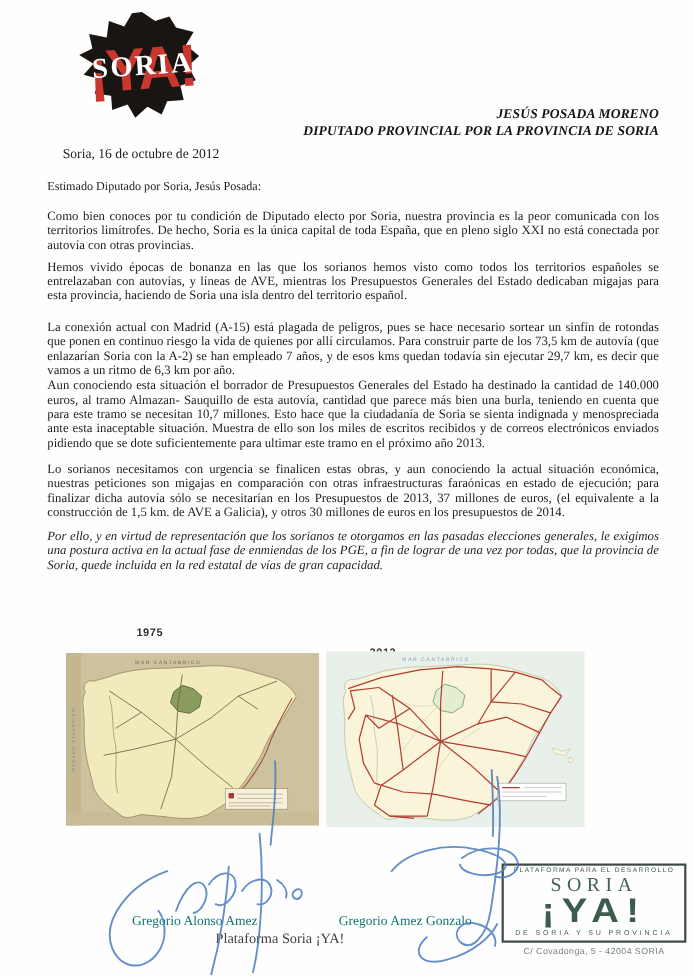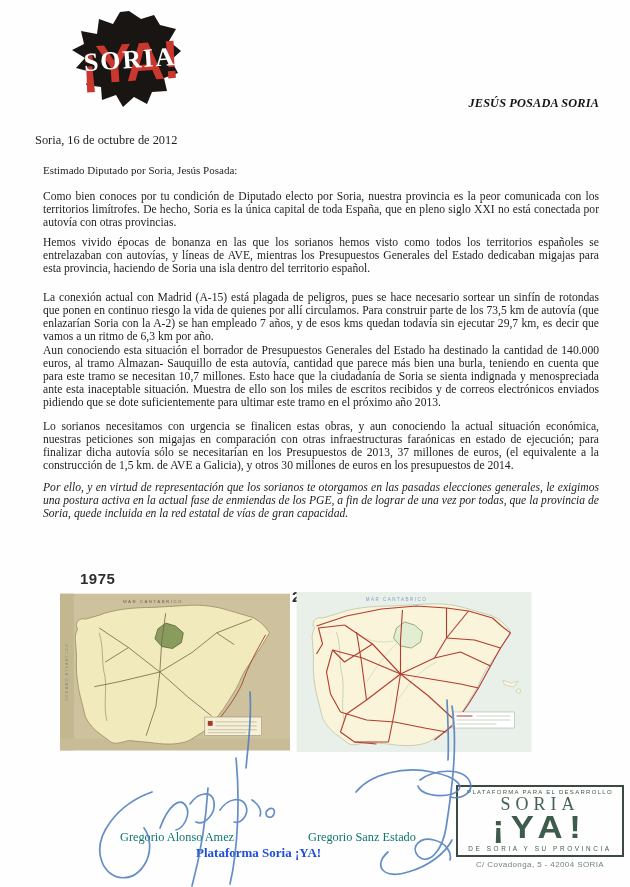--- a/index.html
+++ b/index.html
@@ -9,47 +9,47 @@
     font-family:"Liberation Serif",serif;color:#1e1e1e;
   }
   
   .logo{position:absolute;left:57px;top:5px;width:146px;height:112px;}
   .recipient{
     position:absolute;top:96px;right:31px;text-align:right;
     font-weight:bold;font-style:italic;font-size:12.3px;line-height:15.5px;
     color:#141414;letter-spacing:.15px;
   }
   
-  .date-line{position:absolute;left:35px;top:133px;font-size:12.4px;}
+  .date-line{position:absolute;left:57px;top:133px;font-size:12.4px;}
   .salutation{position:absolute;left:43px;top:164px;font-size:11px;}
   .para{
     position:absolute;left:43px;width:556px;margin:0;
     font-size:11.6px;line-height:13px;text-align:justify;
   }
   .p0{top:190px;} .p1{top:236px;} .p2{top:291px;}
   .p3{top:344px;} .p4{top:420px;}
   .p5{top:481px;font-style:italic;}
   .p6{top:536px;}
   .closing{top:757px;}
   
   .year-label{
     position:absolute;font-family:"Liberation Sans",sans-serif;
-    font-weight:bold;font-size:15px;color:#2e2e2e;letter-spacing:.5px;
+    font-weight:bold;font-size:10px;color:#2e2e2e;letter-spacing:.5px;margin-left:44px;
   }
   .year-left{left:80px;top:570px;}
   .year-right{left:292px;top:588px;text-align:right;}
   .map{position:absolute;top:592px;height:160px;}
   .map-left{left:60px;width:230px;}
   .map-right{left:295px;width:238px;}
   
   .sig-overlay{position:absolute;left:0;top:0;width:630px;height:887px;pointer-events:none;}
   .sig-name{position:absolute;font-size:12.3px;color:#0f766e;}
   .sig-name-left{left:120px;top:830px;}
   .sig-name-right{left:308px;top:830px;}
-  .org-name{position:absolute;left:196px;top:845px;font-weight:bold;font-size:13px;color:#1d4ed8;}
+  .org-name{position:absolute;left:196px;top:845px;font-weight:normal;font-size:13px;color:#404040;}
   
   .stamp{position:absolute;left:456px;top:785px;width:168px;text-align:center;color:#3f5f4d;}
   .stamp-box{border:2px solid #3c4a42;padding:2px 2px 3px 2px;}
   .stamp-l1{font-family:"Liberation Sans",sans-serif;font-size:6px;letter-spacing:1.3px;white-space:nowrap;color:#41604f;}
   .stamp-name{font-family:"Liberation Serif",serif;font-size:18px;letter-spacing:5px;line-height:18px;color:#44635 2;}
   .stamp-name{color:#446352;}
   .stamp-ya{
     font-family:"Liberation Sans",sans-serif;font-weight:bold;font-size:31px;
     letter-spacing:6px;line-height:30px;color:#3e5c4b;
     transform:scaleX(1.12);transform-origin:center;
@@ -62,21 +62,22 @@
 
 <div class="page">
 
   <svg class="logo" viewBox="0 0 146 112">
     <path d="M72,6 L84,14 L97,10 L103,20 L119,24 L112,36 L124,46 L114,55 L121,68 L107,73 L110,86 L95,87 L90,99 L77,92 L66,102 L59,90 L45,95 L44,82 L29,80 L34,67 L19,63 L28,53 L15,45 L27,39 L24,26 L40,29 L42,14 L56,19 L63,7 Z" fill="#181512"></path>
     <text x="72" y="76" text-anchor="middle" transform="rotate(-4 72 56)" font-family="Liberation Sans, sans-serif" font-weight="bold" font-size="54" letter-spacing="-2" fill="#c9372e">¡YA!</text>
     <text x="73" y="63" text-anchor="middle" transform="rotate(-4 73 56)" font-family="Liberation Serif, serif" font-weight="bold" font-size="26" letter-spacing="2" fill="#ffffff">SORIA</text>
   </svg>
 
   <div class="recipient">
-    <div>JESÚS POSADA SORIA</div>
+    <div>JESÚS POSADA MORENO</div>
+    <div>DIPUTADO PROVINCIAL POR LA PROVINCIA DE SORIA</div>
   </div>
 
   <div class="date-line">Soria, 16 de octubre de 2012</div>
   <div class="salutation">Estimado Diputado por Soria, Jesús Posada:</div>
 
   <p class="para p0">Como bien conoces por tu condición de Diputado electo por Soria, nuestra provincia es la peor comunicada con los territorios limítrofes. De hecho, Soria es la única capital de toda España, que en pleno siglo XXI no está conectada por autovía con otras provincias.</p>
   <p class="para p1">Hemos vivido épocas de bonanza en las que los sorianos hemos visto como todos los territorios españoles se entrelazaban con autovías, y líneas de AVE, mientras los Presupuestos Generales del Estado dedicaban migajas para esta provincia, haciendo de Soria una isla dentro del territorio español.</p>
   <p class="para p2">La conexión actual con Madrid (A-15) está plagada de peligros, pues se hace necesario sortear un sinfín de rotondas que ponen en continuo riesgo la vida de quienes por allí circulamos. Para construir parte de los 73,5 km de autovía (que enlazarían Soria con la A-2) se han empleado 7 años, y de esos kms quedan todavía sin ejecutar 29,7 km, es decir que vamos a un ritmo de 6,3 km por año.</p>
   <p class="para p3">Aun conociendo esta situación el borrador de Presupuestos Generales del Estado ha destinado la cantidad de 140.000 euros, al tramo Almazan- Sauquillo de esta autovía, cantidad que parece más bien una burla, teniendo en cuenta que para este tramo se necesitan 10,7 millones. Esto hace que la ciudadanía de Soria se sienta indignada y menospreciada ante esta inaceptable situación. Muestra de ello son los miles de escritos recibidos y de correos electrónicos enviados pidiendo que se dote suficientemente para ultimar este tramo en el próximo año 2013.</p>
   <p class="para p4">Lo sorianos necesitamos con urgencia se finalicen estas obras, y aun conociendo la actual situación económica, nuestras peticiones son migajas en comparación con otras infraestructuras faraónicas en estado de ejecución; para finalizar dicha autovía sólo se necesitarían en los Presupuestos de 2013, 37 millones de euros, (el equivalente a la construcción de 1,5 km. de AVE a Galicia), y otros 30 millones de euros en los presupuestos de 2014.</p>
@@ -155,21 +156,21 @@
     <g stroke="#9aa392" stroke-width="0.5">
       <line x1="180" y1="124" x2="214" y2="124"></line>
         <line x1="160" y1="128" x2="214" y2="128"></line>
       <line x1="160" y1="132" x2="200" y2="132"></line>
     </g>
     <text x="100" y="9" text-anchor="middle" font-family="Liberation Sans, sans-serif" font-size="4.5" letter-spacing="1.5" fill="#7ba3c4">MAR CANTABRICO</text>
   </svg>
 
 
   <div class="sig-name sig-name-left">Gregorio Alonso Amez</div>
-  <div class="sig-name sig-name-right">Gregorio Sanz Estado</div>
+  <div class="sig-name sig-name-right">Gregorio Amez Gonzalo</div>
   <div class="org-name">Plataforma Soria ¡YA!</div>
 
   <div class="stamp">
     <div class="stamp-box">
       <div class="stamp-l1">PLATAFORMA PARA EL DESARROLLO</div>
       <div class="stamp-name">SORIA</div>
       <div class="stamp-ya">¡YA!</div>
       <div class="stamp-l4">DE SORIA Y SU PROVINCIA</div>
     </div>
     <div class="stamp-addr">C/ Covadonga, 5 - 42004 SORIA</div>

